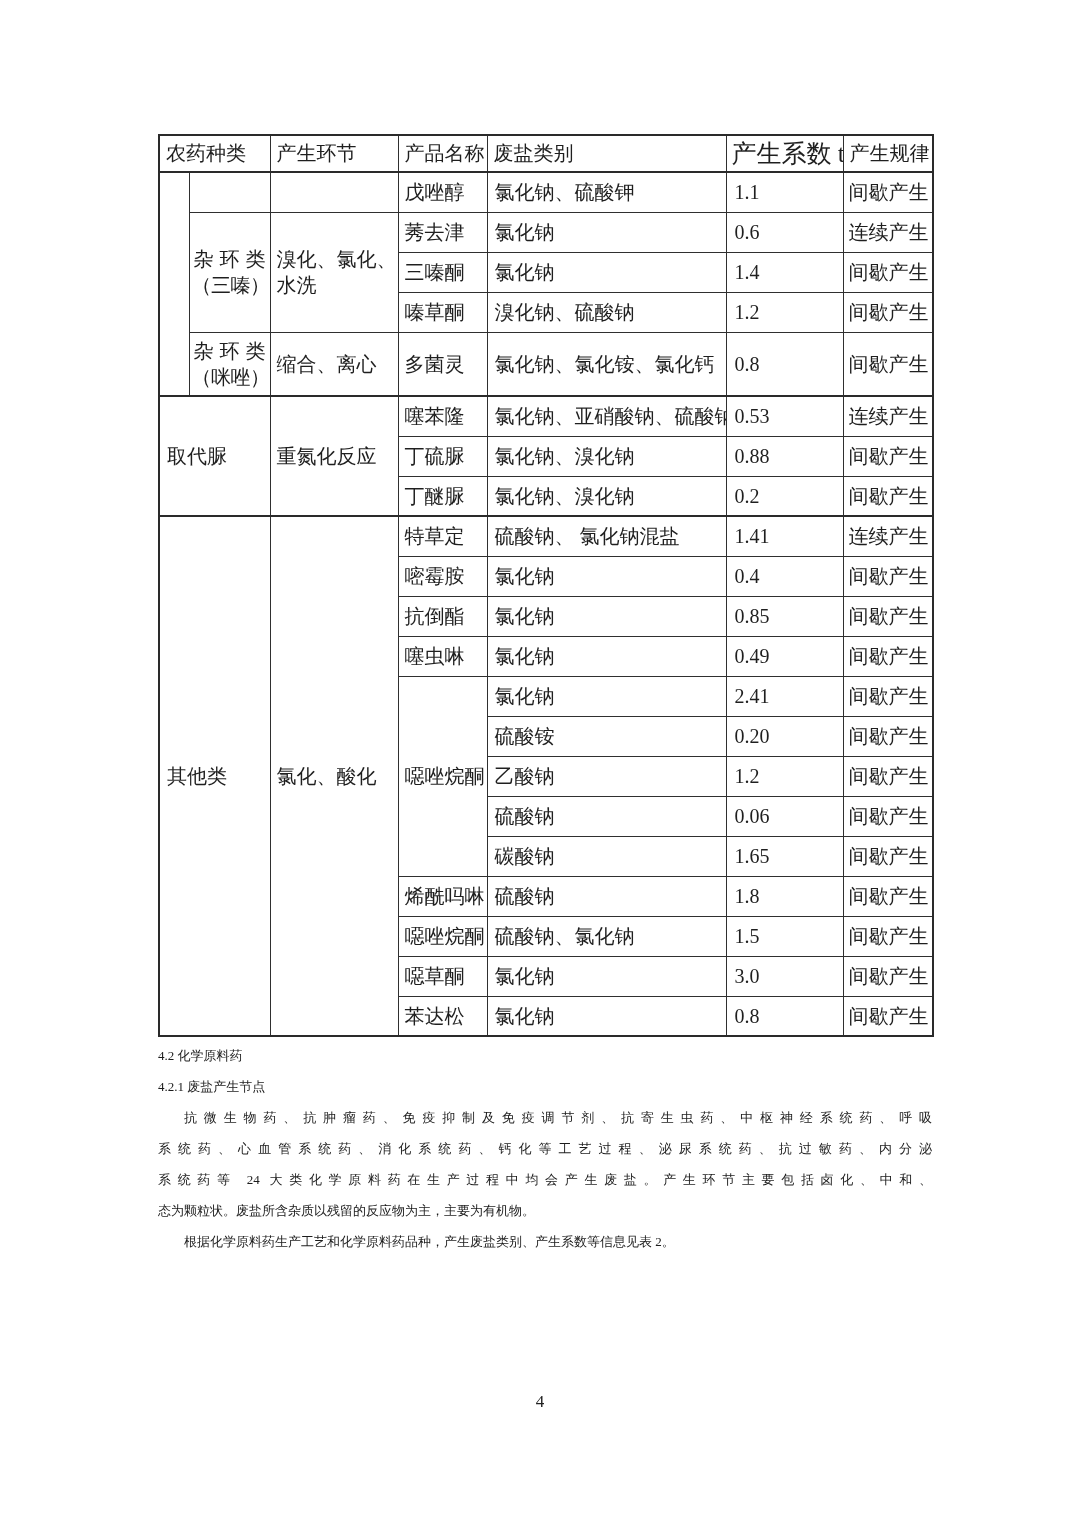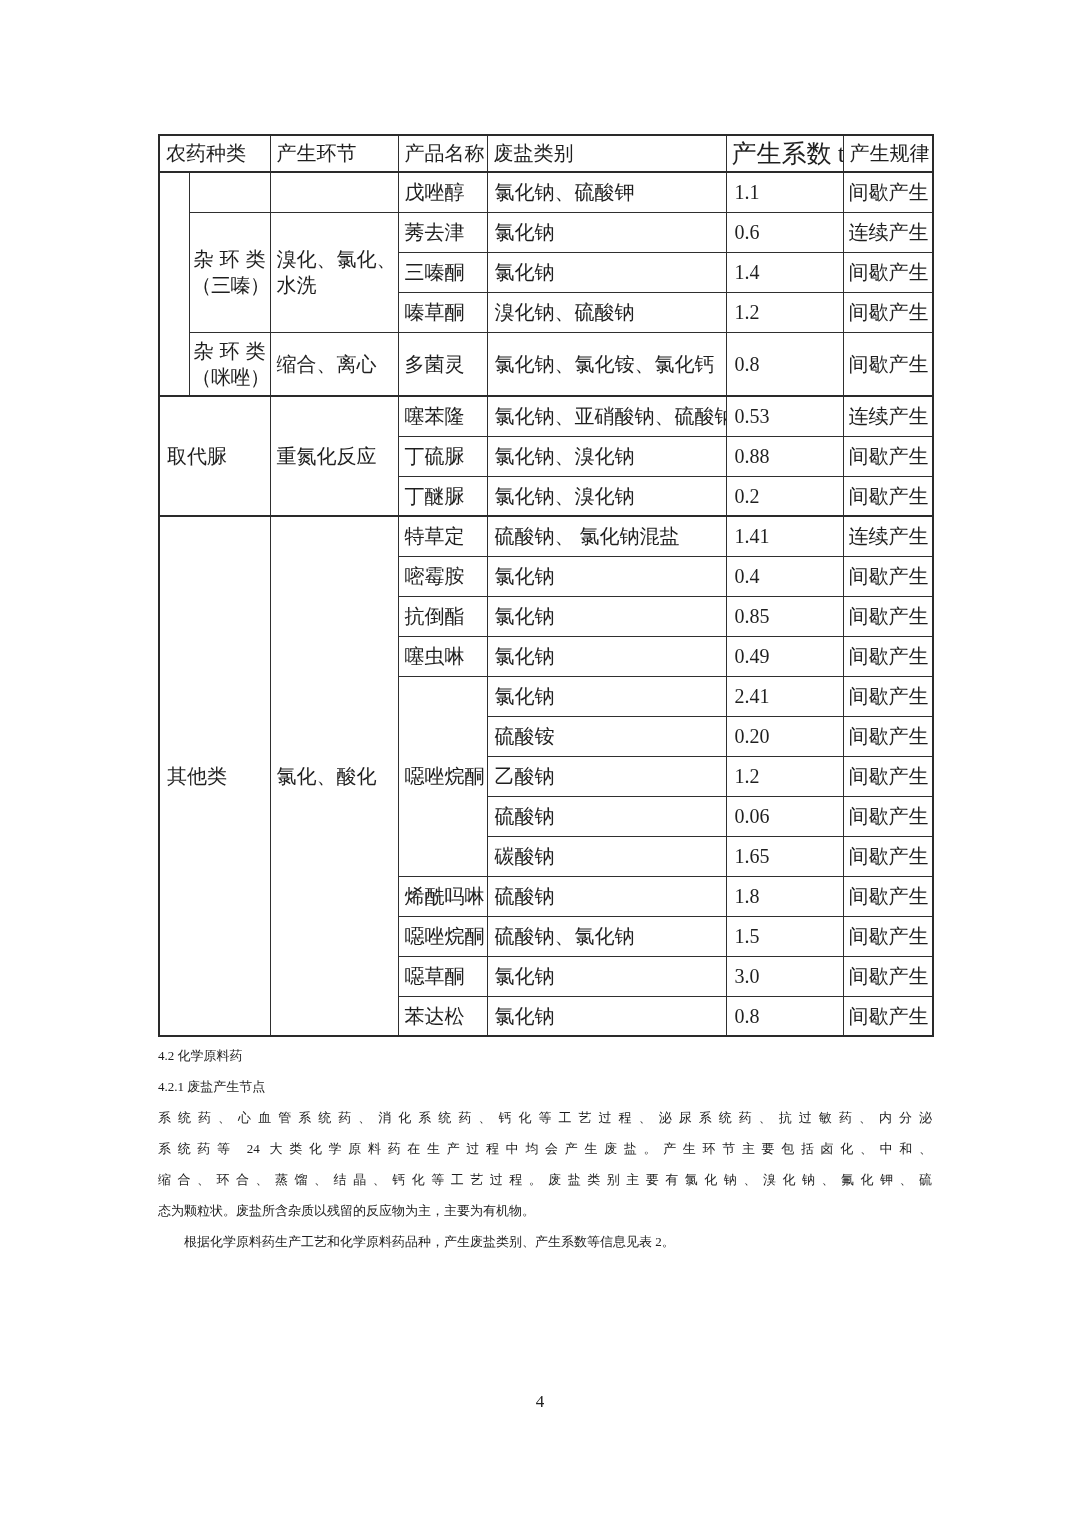--- a/index.html
+++ b/index.html
@@ -256,22 +256,22 @@
         <td>氯化钠</td>
         <td class="cell-coef">0.8</td>
         <td class="cell-pattern">间歇产生</td>
       </tr>
     </tbody>
   </table>
 
   <div class="textblock">
     <div class="tline">4.2 化学原料药</div>
     <div class="tline">4.2.1 废盐产生节点</div>
+    <div class="tline just indent">抗微生物药、抗肿瘤药、免疫抑制及免疫调节剂、抗寄生虫药、中枢神经系统药、呼吸</div>
     <div class="tline just">系统药、心血管系统药、消化系统药、钙化等工艺过程、泌尿系统药、抗过敏药、内分泌</div>
     <div class="tline just">系统药等 24 大类化学原料药在生产过程中均会产生废盐。产生环节主要包括卤化、中和、</div>
-    <div class="tline just">缩合、环合、蒸馏、结晶、钙化等工艺过程。废盐类别主要有氯化钠、溴化钠、氟化钾、硫</div>
     <div class="tline">态为颗粒状。废盐所含杂质以残留的反应物为主，主要为有机物。</div>
     <div class="tline indent">根据化学原料药生产工艺和化学原料药品种，产生废盐类别、产生系数等信息见表 2。</div>
   </div>
 
   <div class="page-footer">4</div>
 
 </div>
 
 </body></html>

